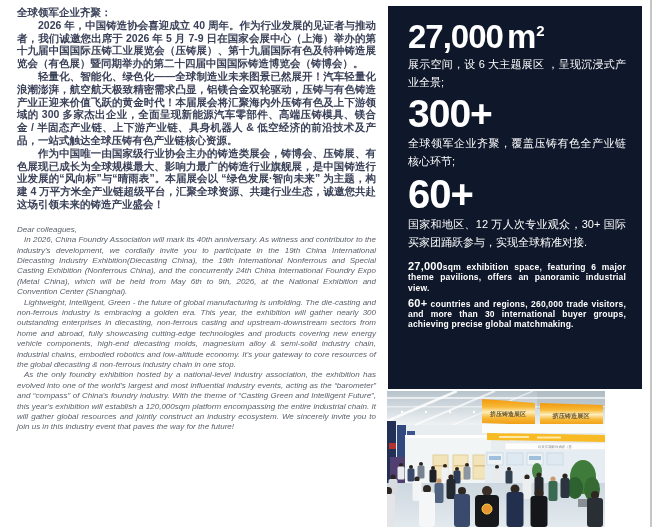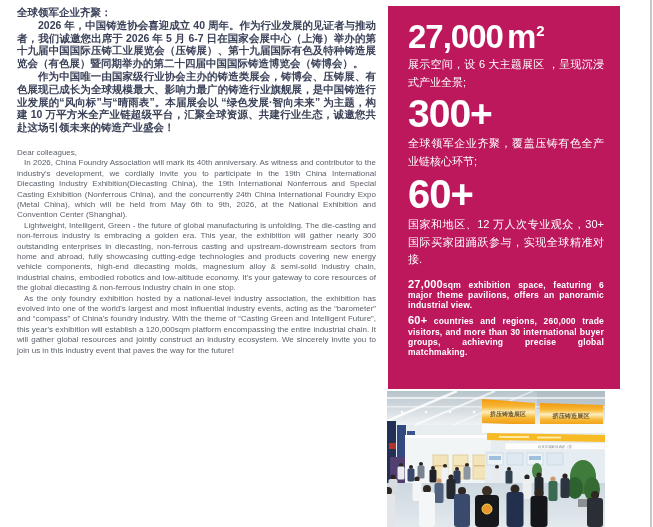--- a/index.html
+++ b/index.html
@@ -12,26 +12,27 @@
   .cn{
     margin:0;font-size:10.5px;line-height:12.8px;font-weight:bold;
     color:#3a4158;text-align:justify;
     font-family:"Liberation Sans",sans-serif;
   }
   .cn.indent{text-indent:21px;}
   .en-block{margin-top:14px;}
   .en{
     margin:0;font-size:8px;line-height:10.4px;color:#5b616b;
     text-align:justify;
+    font-style:italic;
   }
   .en.indent{text-indent:7px;}
   
   .sidebar{
-    position:absolute;left:388px;top:6px;width:232px;height:383px;
-    background:#be185d;color:#ffffff;box-sizing:border-box;
+    position:absolute;left:388px;top:6px;width:254px;height:383px;
+    background:#0f172a;color:#ffffff;box-sizing:border-box;
     padding:10px 16px 0 20px;
   }
   .stat-value{
     font-weight:bold;font-size:33px;line-height:30px;letter-spacing:-1px;
     white-space:nowrap;
   }
   .stat-value .unit{margin-left:4px;letter-spacing:0;}
   .stat-value sup{font-size:15px;vertical-align:super;letter-spacing:0;}
   .stat-value.v2{font-size:39px;line-height:34px;margin-top:6px;}
   .stat-value.v3{font-size:40px;line-height:36px;margin-top:6px;}
@@ -54,22 +55,23 @@
   
   .page-edge{
     position:absolute;top:0;right:1px;width:2px;height:527px;background:#c6c6c6;
   }
 </style>
 </head>
 <body>
 
 <div class="letter">
   <p class="cn">全球领军企业齐聚：</p>
-  <p class="cn indent">2026 年，中国铸造协会喜迎成立 40 周年。作为行业发展的见证者与推动者，我们诚邀您出席于 2026 年 5 月 6-7 日在国家会展中心（上海）举办的第十九届中国国际压铸工业展览会（压铸展）、第十九届国际有色及特种铸造展览会（有色展）暨同期举办的第二十四届中国国际铸造博览会（铸博会）。</p>
-  <p class="cn indent">作为中国唯一由国家级行业协会主办的铸造类展会，铸博会、压铸展、有色展现已成长为全球规模最大、影响力最广的铸造行业旗舰展，是中国铸造行业发展的“风向标”与“晴雨表”。本届展会以 “绿色发展·智向未来” 为主题，构建 10 万平方米全产业链超级平台，汇聚全球资源、共建行业生态，诚邀您共赴这场引领未来的铸造产业盛会！</p>
+  <p class="cn indent">2026 年，中国铸造协会喜迎成立 40 周年。作为行业发展的见证者与推动者，我们诚邀您出席于 2026 年 5 月 7-9 日在国家会展中心（上海）举办的第十九届中国国际压铸工业展览会（压铸展）、第十九届国际有色及特种铸造展览会（有色展）暨同期举办的第二十四届中国国际铸造博览会（铸博会）。</p>
+  <p class="cn indent">轻量化、智能化、绿色化——全球制造业未来图景已然展开！汽车轻量化浪潮澎湃，航空航天极致精密需求凸显，铝镁合金双轮驱动，压铸与有色铸造产业正迎来价值飞跃的黄金时代！本届展会将汇聚海内外压铸有色及上下游领域的 300 多家杰出企业，全面呈现新能源汽车零部件、高端压铸模具、镁合金 / 半固态产业链、上下游产业链、具身机器人 &amp; 低空经济的前沿技术及产品，一站式触达全球压铸有色产业链核心资源。</p>
+  <p class="cn indent">作为中国唯一由国家级行业协会主办的铸造类展会，铸博会、压铸展、有色展现已成长为全球规模最大、影响力最广的铸造行业旗舰展，是中国铸造行业发展的“风向标”与“晴雨表”。本届展会以 “绿色发展·智向未来” 为主题，构建 4 万平方米全产业链超级平台，汇聚全球资源、共建行业生态，诚邀您共赴这场引领未来的铸造产业盛会！</p>
   <div class="en-block">
     <p class="en">Dear colleagues,</p>
     <p class="en indent">In 2026, China Foundry Association will mark its 40th anniversary. As witness and contributor to the industry's development, we cordially invite you to participate in the 19th China International Diecasting Industry Exhibition(Diecasting China), the 19th International Nonferrous and Special Casting Exhibition (Nonferrous China), and the concurrently 24th China International Foundry Expo (Metal China), which will be held from May 6th to 9th, 2026, at the National Exhibition and Convention Center (Shanghai).</p>
     <p class="en indent">Lightweight, Intelligent, Green - the future of global manufacturing is unfolding. The die-casting and non-ferrous industry is embracing a golden era. This year, the exhibition will gather nearly 300 outstanding enterprises in diecasting, non-ferrous casting and upstream-downstream sectors from home and abroad, fully showcasing cutting-edge technologies and products covering new energy vehicle components, high-end diecasting molds, magnesium alloy &amp; semi-solid industry chain, industrial chains, embodied robotics and low-altitude economy. It's your gateway to core resources of the global diecasting &amp; non-ferrous industry chain in one stop.</p>
     <p class="en indent">As the only foundry exhibition hosted by a national-level industry association, the exhibition has evolved into one of the world's largest and most influential industry events, acting as the “barometer” and “compass” of China's foundry industry. With the theme of “Casting Green and Intelligent Future”, this year's exhibition will establish a 120,000sqm platform encompassing the entire industrial chain. It will gather global resources and jointly construct an industry ecosystem. We sincerely invite you to join us in this industry event that paves the way for the future!</p>
   </div>
 </div>
 
 <aside class="sidebar">
   <div>

